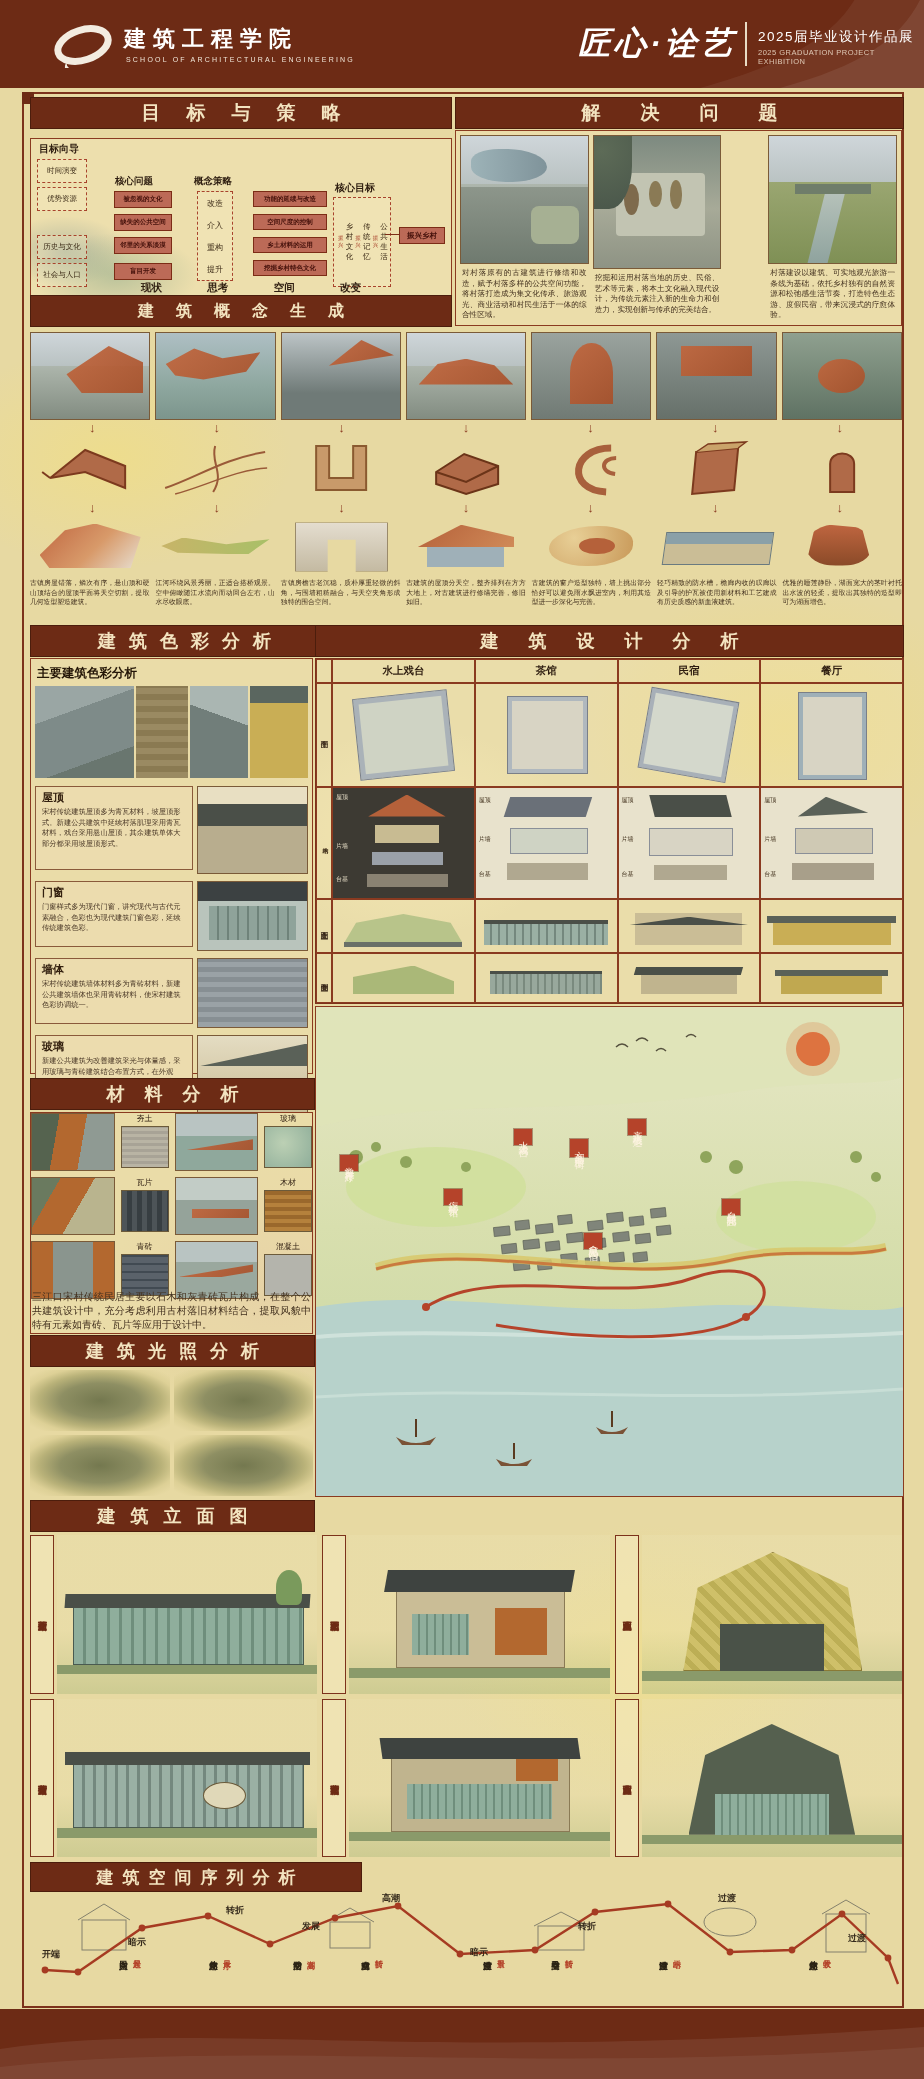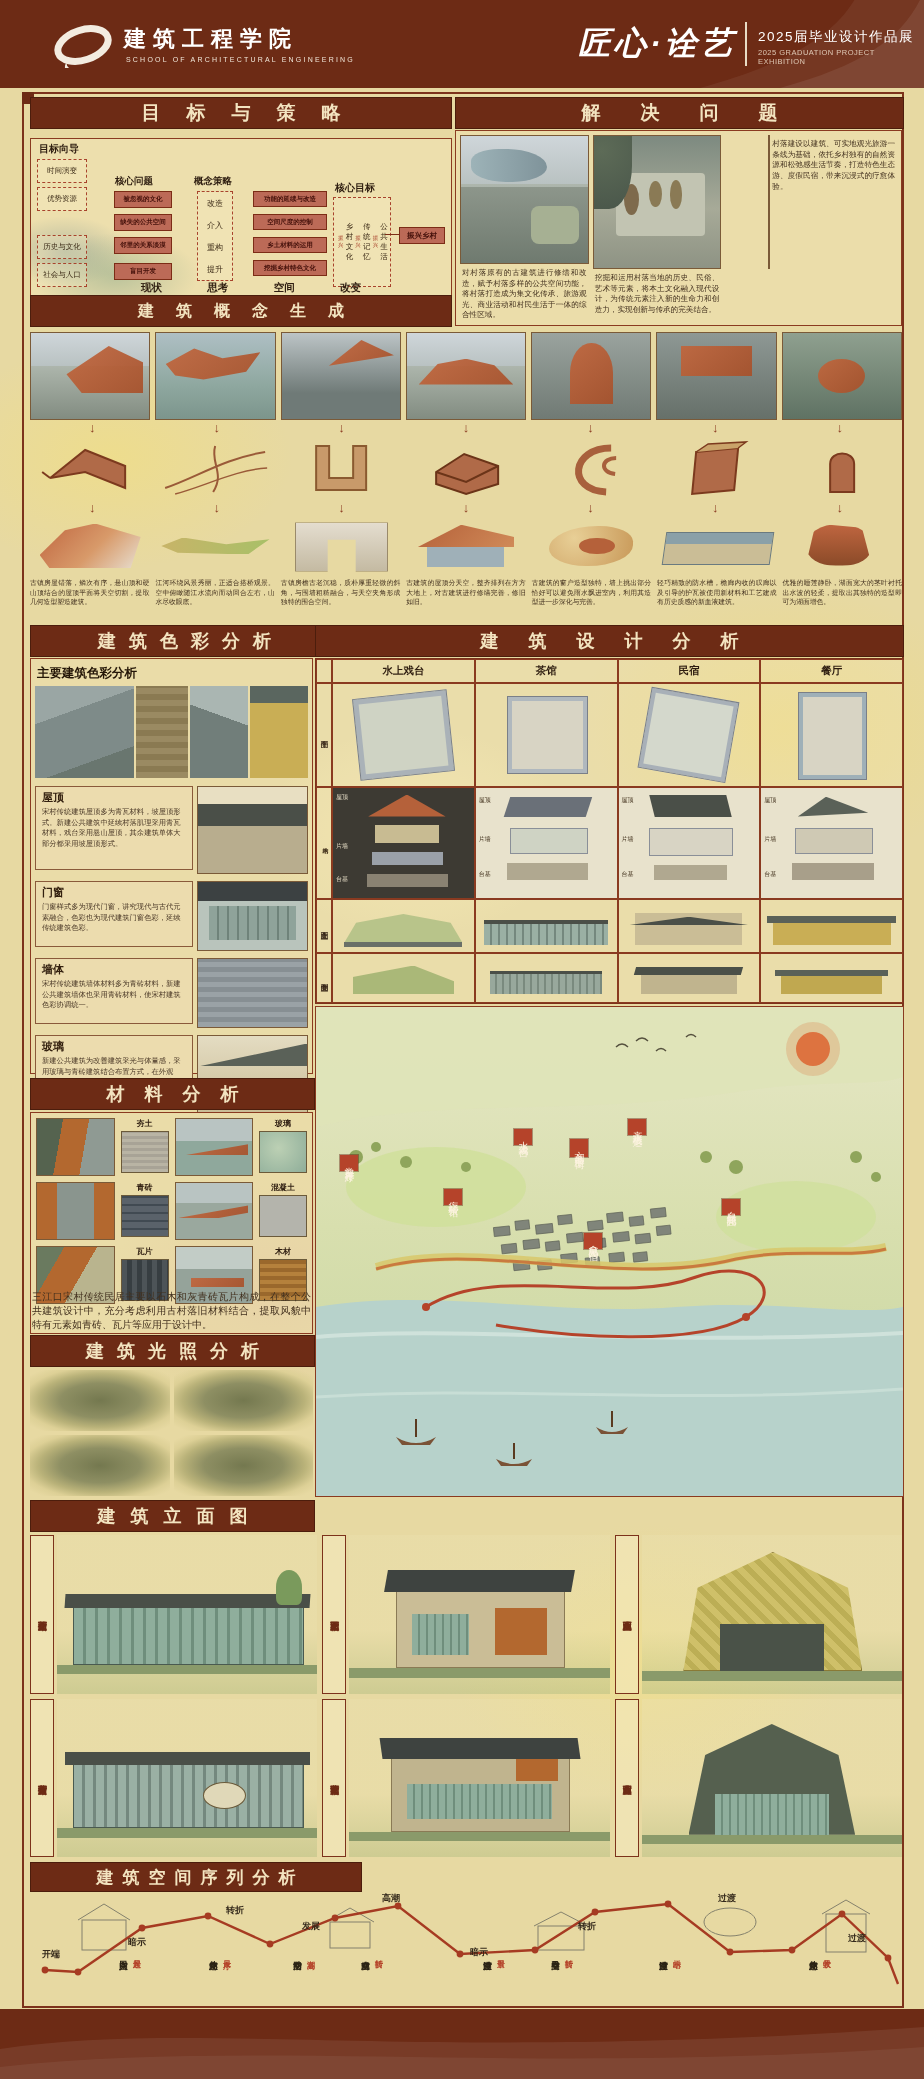--- a/index.html
+++ b/index.html
@@ -156,21 +156,21 @@
   <div style="flex:1;display:flex;flex-direction:column;">
     <div class="ph" style="height:132px;background:linear-gradient(180deg,#7d8a80,#a7aa98 55%,#8e9384);">
       <div class="abs" style="left:18%;top:28%;width:70%;height:48%;background:#c2c4b2;border-radius:4px;"></div>
       <div class="abs" style="left:24%;top:36%;width:12%;height:24%;background:#7e6a4c;border-radius:50%;"></div>
       <div class="abs" style="left:44%;top:34%;width:10%;height:20%;background:#8a7a55;border-radius:50%;"></div>
       <div class="abs" style="left:60%;top:33%;width:10%;height:22%;background:#8a7a55;border-radius:50%;"></div>
       <div class="abs" style="left:0;top:0;width:30%;height:55%;background:radial-gradient(circle at 20% 20%,#5d6b57,#49564a);border-radius:0 0 60% 0;"></div>
     </div>
     <p class="cap" style="margin:4px 2px 0 2px;font-size:7.6px;">挖掘和运用村落当地的历史、民俗、艺术等元素，将本土文化融入现代设计，为传统元素注入新的生命力和创造力，实现创新与传承的完美结合。</p>
   </div>
-  <div style="flex:1;display:flex;flex-direction:row;margin-left:43px;">
+  <div style="flex:1;display:flex;flex-direction:column;margin-left:43px;">
     <div class="ph" style="height:132px;">
       <div class="sky"></div>
       <div class="abs" style="left:0;top:36%;width:100%;height:64%;background:linear-gradient(180deg,#9aa671,#7f9055);"></div>
       <div class="abs" style="left:38%;top:40%;width:16%;height:60%;background:linear-gradient(180deg,#b9c4bc,#8fa39e);transform:skewX(-14deg);"></div>
       <div class="abs" style="left:20%;top:38%;width:60%;height:8%;background:#6f7d6a;"></div>
     </div>
     <p class="cap" style="margin:4px 2px 0 2px;font-size:7.6px;">村落建设以建筑、可实地观光旅游一条线为基础，依托乡村独有的自然资源和松弛感生活节奏，打造特色生态游、度假民宿，带来沉浸式的疗愈体验。</p>
   </div>
 </div>
 
@@ -511,61 +511,61 @@
   <div class="abs tag" style="left:254px;top:132px;">文创商业街</div>
   <div class="abs tag" style="left:312px;top:112px;">亲水栈道</div>
   <div class="abs tag" style="left:128px;top:182px;">疗心茶馆</div>
   <div class="abs tag" style="left:268px;top:226px;">愈见民宿</div>
   <div class="abs tag" style="left:406px;top:192px;">自然花园</div>
 </div>
 
 <div class="abs banner" style="left:30px;top:1078px;width:283px;height:30px;font-size:18px;letter-spacing:20px;text-indent:20px;">
   <span>材料分析</span>
 </div>
-<div class="abs thinframe" style="left:30px;top:1112px;width:283px;height:222px;box-sizing:border-box;padding:5px;background:rgba(248,236,196,.2);font-weight:bold;">
+<div class="abs thinframe" style="left:30px;top:1112px;width:283px;height:222px;box-sizing:border-box;background:rgba(248,236,196,.2);">
   <div style="display:flex;gap:6px;height:58px;">
     <div class="ph" style="width:88px;background:linear-gradient(100deg,#55634f 0 30%,#b3682f 30% 60%,#8f9a93 60%);"></div>
     <div style="width:48px;">
       <div class="matlab">夯土</div>
       <div class="sw sw-rammed" style="width:46px;height:40px;"></div>
     </div>
     <div class="ph" style="width:88px;background:linear-gradient(180deg,#b9c4c2 0 40%,#8fa89c 40%);">
         <div class="ov" style="left:10%;top:45%;width:85%;height:20%;clip-path:polygon(0 100%,100% 0,100% 100%);"></div>
       </div>
     <div style="width:48px;">
       <div class="matlab">玻璃</div>
       <div class="sw sw-glass" style="width:46px;height:40px;"></div>
     </div>
   </div>
   <div style="display:flex;gap:6px;height:58px;margin-top:6px;">
+    <div class="ph" style="width:88px;background:linear-gradient(120deg,#6a7a5f 0 25%,#b3682f 25% 55%,#b9b48e 55%);"></div>
+    <div style="width:48px;">
+      <div class="matlab">瓦片</div>
+      <div class="sw sw-tile" style="width:46px;height:40px;"></div>
+    </div>
+    <div class="ph" style="width:88px;background:linear-gradient(180deg,#c2ccc6 0 40%,#95a39a 40%);">
+        <div class="ov" style="left:20%;top:55%;width:70%;height:16%;"></div>
+      </div>
+    <div style="width:48px;">
+      <div class="matlab">木材</div>
+      <div class="sw sw-wood" style="width:46px;height:40px;"></div>
+    </div>
+  </div>
+  <div style="display:flex;gap:6px;height:58px;margin-top:6px;">
     <div class="ph" style="width:88px;background:linear-gradient(90deg,#b3682f 0 26%,#8a958e 26% 74%,#b3682f 74%);"></div>
     <div style="width:48px;">
       <div class="matlab">青砖</div>
       <div class="sw sw-brick" style="width:46px;height:40px;"></div>
     </div>
     <div class="ph" style="width:88px;background:linear-gradient(180deg,#b9c4c2 0 35%,#9aa89e 35%);">
         <div class="ov" style="left:5%;top:40%;width:90%;height:22%;clip-path:polygon(0 100%,100% 0,100% 60%,0 160%);"></div>
       </div>
     <div style="width:48px;">
       <div class="matlab">混凝土</div>
       <div class="sw sw-concrete" style="width:46px;height:40px;"></div>
-    </div>
-  </div>
-  <div style="display:flex;gap:6px;height:58px;margin-top:6px;">
-    <div class="ph" style="width:88px;background:linear-gradient(120deg,#6a7a5f 0 25%,#b3682f 25% 55%,#b9b48e 55%);"></div>
-    <div style="width:48px;">
-      <div class="matlab">瓦片</div>
-      <div class="sw sw-tile" style="width:46px;height:40px;"></div>
-    </div>
-    <div class="ph" style="width:88px;background:linear-gradient(180deg,#c2ccc6 0 40%,#95a39a 40%);">
-        <div class="ov" style="left:20%;top:55%;width:70%;height:16%;"></div>
-      </div>
-    <div style="width:48px;">
-      <div class="matlab">木材</div>
-      <div class="sw sw-wood" style="width:46px;height:40px;"></div>
     </div>
   </div>
 </div>
 <p class="abs cap" style="left:32px;top:1290px;width:279px;font-size:10px;margin:0;">三江口宋村传统民居主要以石木和灰青砖瓦片构成，在整个公共建筑设计中，充分考虑利用古村落旧材料结合，提取风貌中特有元素如青砖、瓦片等应用于设计中。</p>
 
 <div class="abs banner" style="left:30px;top:1335px;width:283px;height:30px;font-size:18px;letter-spacing:13px;text-indent:13px;">
   <span>建筑光照分析</span>
 </div>
 <div class="abs" style="left:30px;top:1370px;width:283px;height:126px;display:grid;grid-template-columns:1fr 1fr;grid-template-rows:1fr 1fr;gap:4px;">
   <div class="lightimg"></div>

